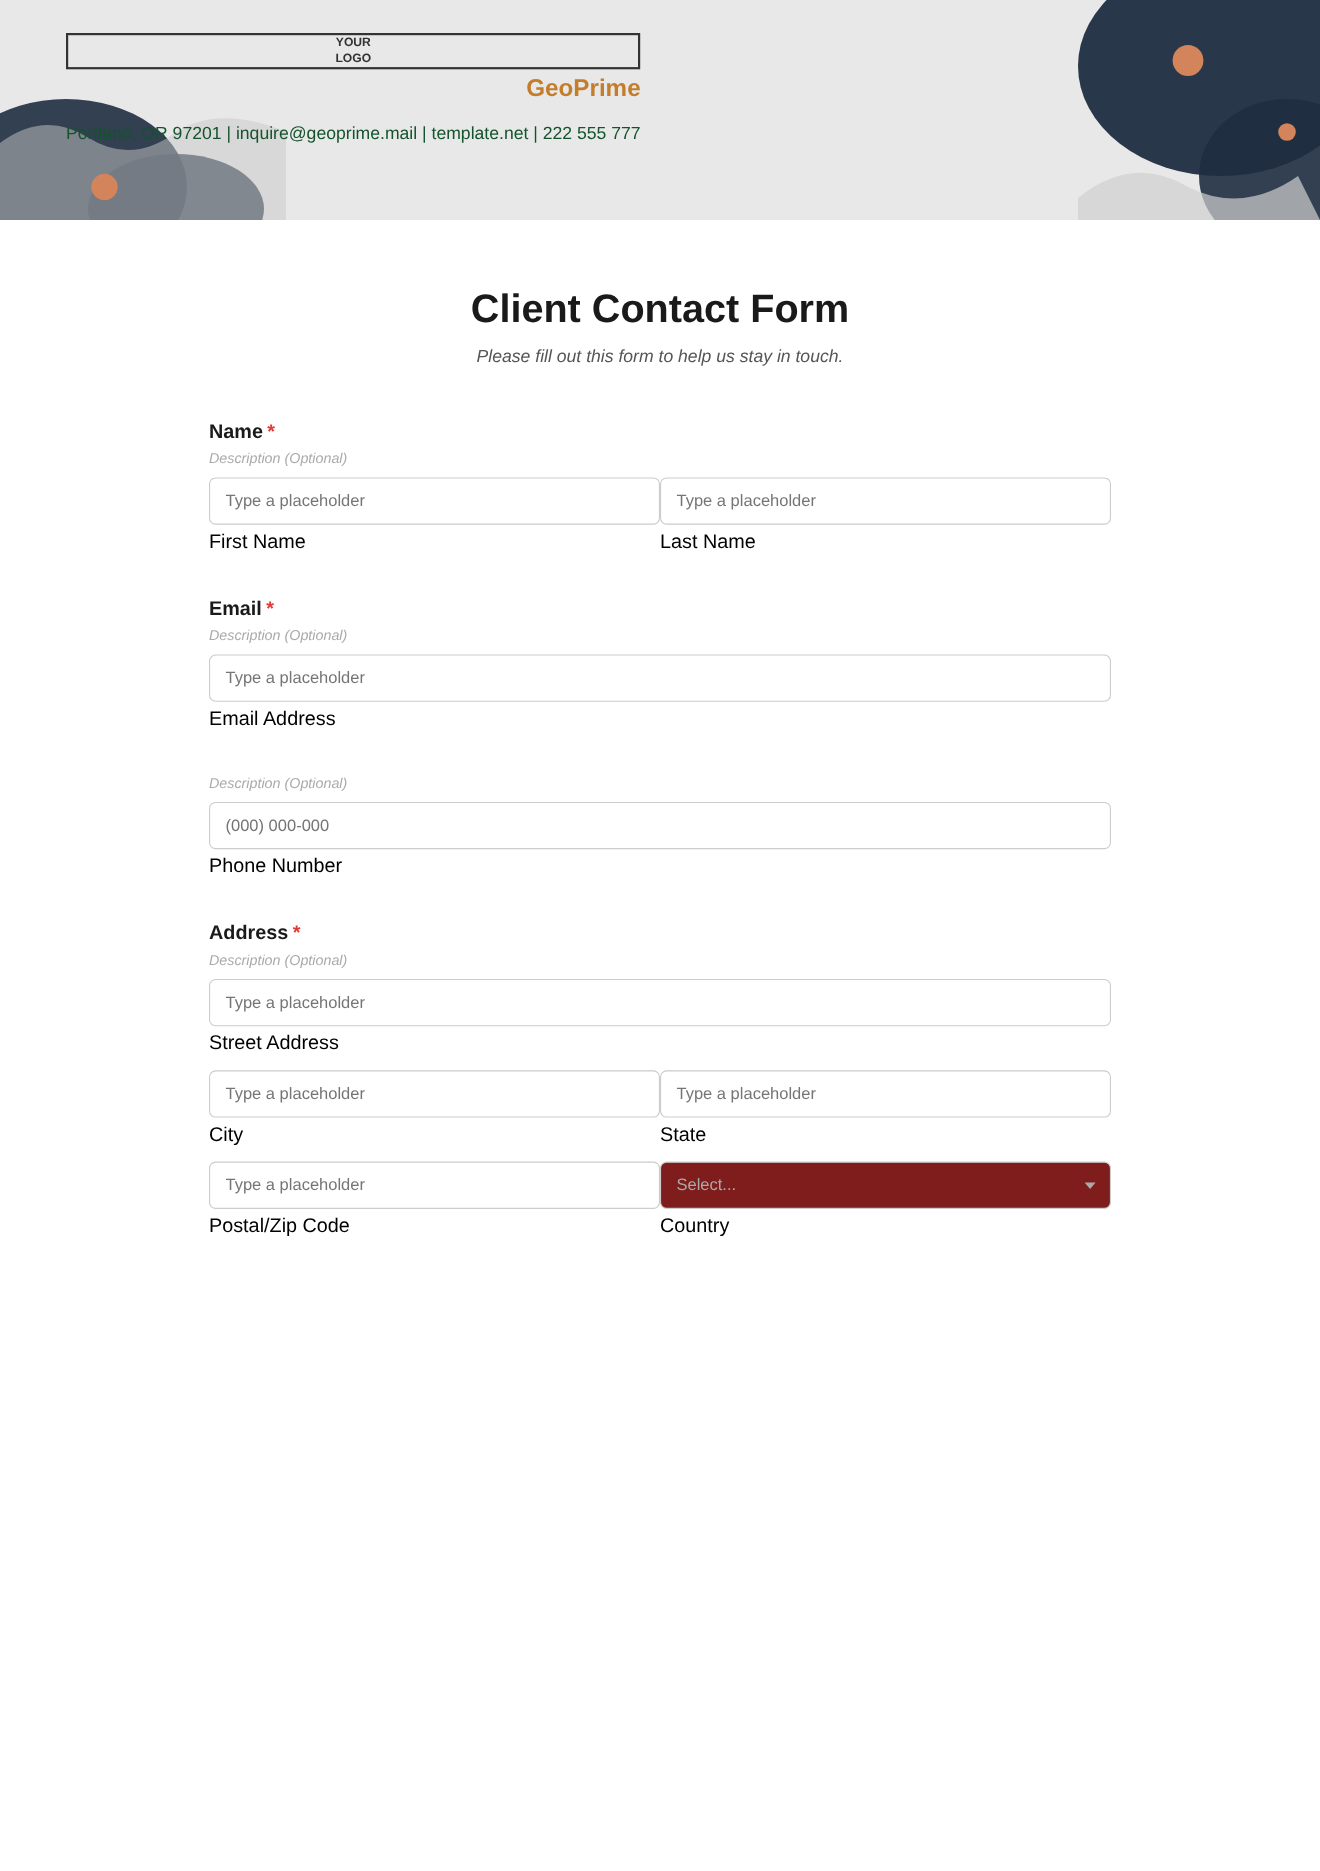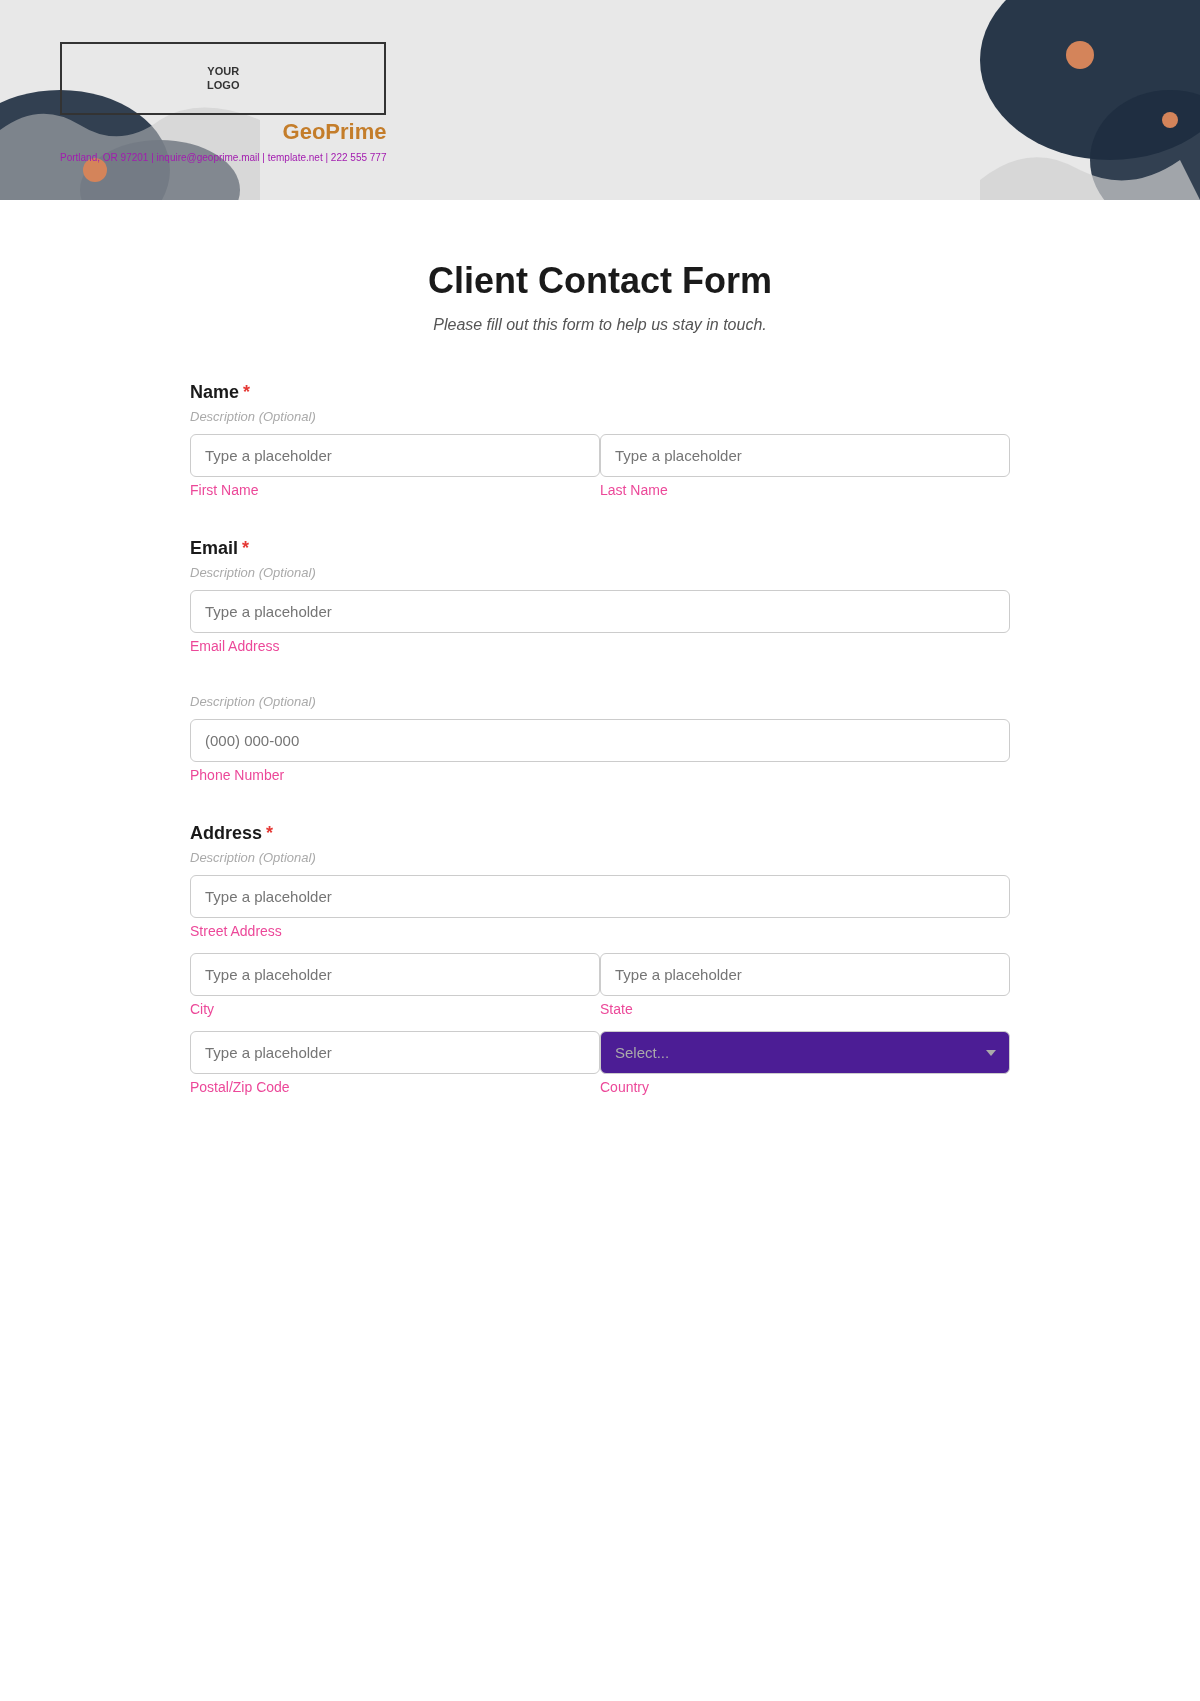--- a/index.html
+++ b/index.html
@@ -39,41 +39,40 @@
       position: absolute;
       top: 30px;
       left: 60px;
       display: flex;
       flex-direction: column;
       gap: 4px;
     }
 
     .logo-box {
       border: 2px solid #333;
-      padding: 20px 8px;
+      padding: 0 8px;
       font-size: 11px;
       font-weight: bold;
       color: #333;
       line-height: 1.3;
       display: inline-block;
       text-align: center;
-      margin-top: 12px;
     }
 
     .company-name {
       font-size: 22px;
       font-weight: 800;
       color: #c47d2a;
       text-align: right;
     }
 
     .company-info {
-      font-size: 10px;
-      color: #a21caf;
-      margin-top: 3px;
+      font-size: 16px;
+      color: #14532d;
+      margin-top: 16px;
     }
 
     
     .form-container {
       max-width: 900px;
       margin: 0 auto;
       padding: 60px 40px 80px;
     }
 
     .form-title {
@@ -137,30 +136,30 @@
       outline: none;
     }
 
     .form-select {
       width: 100%;
       padding: 12px 14px;
       border: 1px solid #ccc;
       border-radius: 6px;
       font-size: 15px;
       color: #aaa;
-      background: #4c1d95;
+      background: #7f1d1d;
       outline: none;
       appearance: none;
       -webkit-appearance: none;
       cursor: pointer;
     }
 
     .field-hint {
-      font-size: 14px;
-      color: #ec4899;
+      font-size: 18px;
+      color: #000000;
       margin-top: 5px;
     }
 
     .select-wrapper {
       position: relative;
     }
 
     .select-wrapper::after {
       content: '';
       position: absolute;

